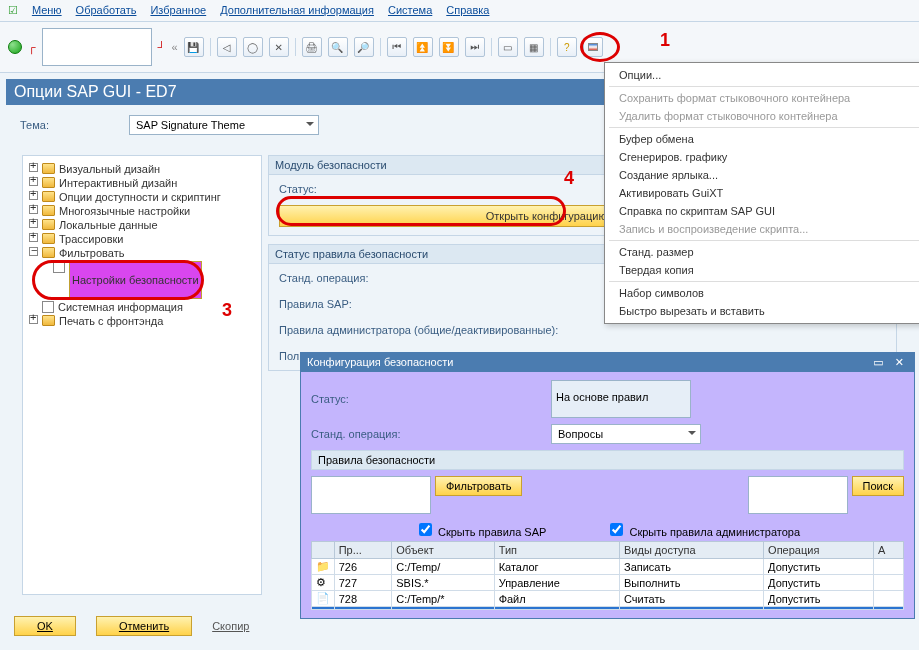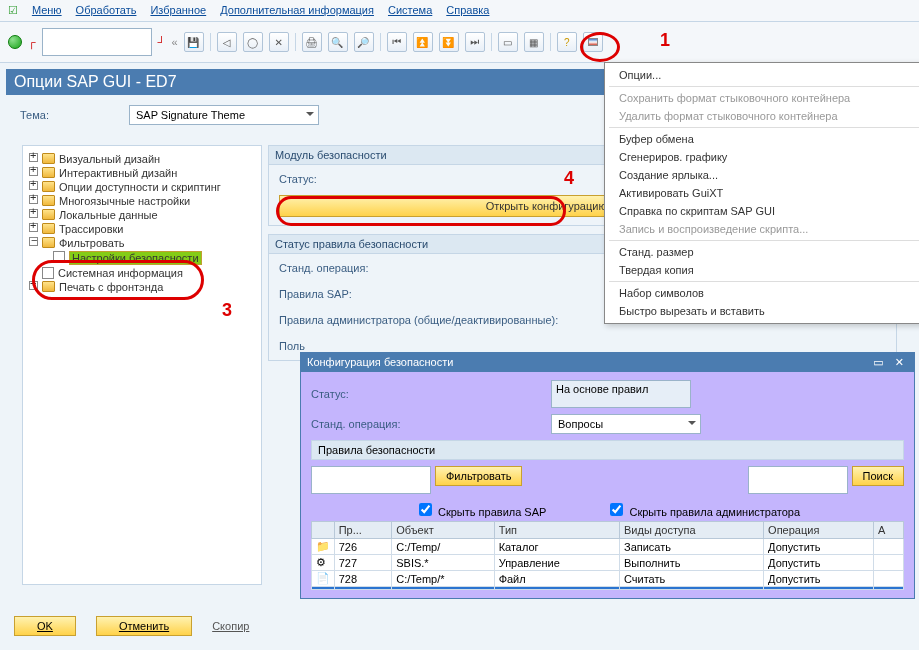--- a/index.html
+++ b/index.html
@@ -18,42 +18,42 @@
   .theme-row { display: flex; gap: 10px; align-items: center; margin-bottom: 6px; padding: 4px 8px; }
   .combo { border: 1px solid #9ab3c9; background: #fff; padding: 2px 20px 2px 6px; position: relative; min-width: 190px; height: 20px; display: inline-flex; align-items: center; }
   .combo::after { content: ''; position: absolute; right: 4px; top: 6px; border: 4px solid transparent; border-top-color: #555; }
   .tree-panel { width: 240px; border: 1px solid #c5d6e6; background: #fff; padding: 6px; height: 440px; overflow: auto; }
   .tree-item { display: flex; gap: 4px; padding: 1px 0; color: #333; white-space: nowrap; }
   .exp { width: 9px; height: 9px; display: inline-block; border: 1px solid #888; background: #fff; position: relative; }
   .exp.expanded::before { content: '−'; position: absolute; top: -4px; left: 1px; font-size: 11px; }
   .exp.collapsed::before { content: '+'; position: absolute; top: -5px; left: 0; font-size: 11px; }
   .folder { width: 13px; height: 11px; background: linear-gradient(#ffe38a,#f0b83c); border: 1px solid #c08a1a; border-radius: 1px; }
   .leaf-ico { width: 12px; height: 12px; border: 1px solid #888; background: #fff; }
-  .selected-leaf { background: #84cc16; border: 1px solid #c0a030; padding: 0 2px; }
+  .selected-leaf { background: #d946ef; border: 1px solid #c0a030; padding: 12px 2px; }
   .right-col { flex: 1; display: flex; flex-direction: column; gap: 8px; }
   .groupbox { border: 1px solid #c5d6e6; background: #eef4f9; }
   .groupbox-hdr { background: #dce8f2; border-bottom: 1px solid #c5d6e6; padding: 3px 6px; color: #2a4c70; }
   .groupbox-body { padding: 8px 10px; color: #3a5d82; display: flex; flex-direction: column; gap: 10px; }
   .sec-btn { background: linear-gradient(#fff2b0,#ffd24a); border: 1px solid #c8a030; padding: 4px 10px; color: #333; }
   .foot-btns { position: absolute; left: 14px; bottom: 14px; display: flex; gap: 20px; align-items: center; }
   .foot-btn { background: linear-gradient(#fff2b0,#ffd24a); border: 1px solid #c8a030; padding: 3px 22px; }
   .foot-link { color: #555; text-decoration: underline; }
   .ctx-menu { position: absolute; top: 62px; left: 604px; width: 348px; background: #fff; border: 1px solid #888; box-shadow: 2px 2px 6px rgba(0,0,0,.2); z-index: 50; padding: 3px 0; }
   .ctx-item { padding: 3px 14px; color: #333; display: flex; justify-content: space-between; align-items: center; }
   .ctx-item.disabled { color: #999; }
   .ctx-sep { height: 1px; background: #ddd; margin: 2px 4px; }
   .ctx-arrow { border: 4px solid transparent; border-left-color: #333; }
   .conf-dlg { position: absolute; left: 300px; top: 352px; width: 615px; background: #c4b5fd; border: 1px solid #4b7cb0; z-index: 60; }
   .conf-title { background: #4b7cb0; color: #fff; padding: 3px 6px; display: flex; justify-content: space-between; }
   .conf-body { padding: 8px 10px; }
   .row { display: flex; align-items: center; gap: 10px; margin-bottom: 6px; }
   .row .label { width: 120px; }
   .rule-hdr { background: #dce8f2; border: 1px solid #c5d6e6; padding: 3px 6px; }
   .filter-row { display: flex; justify-content: space-between; margin: 6px 0; gap: 6px; }
-  .txt { border: 1px solid #9ab3c9; background: #fff; height: 28px; padding: 2px 4px; }
+  .txt { border: 1px solid #9ab3c9; background: #fff; height: 38px; padding: 10px 4px; }
   .btn { background: linear-gradient(#fff2b0,#ffd24a); border: 1px solid #c8a030; padding: 2px 10px; height: 20px; }
   .grid { width: 100%; border-collapse: collapse; font-size: 11px; }
   .grid th { background: #e4ecf4; border: 1px solid #b8c8d8; padding: 2px 4px; text-align: left; font-weight: normal; color: #333; }
   .grid td { border: 1px solid #d0dce8; padding: 1px 4px; background: #fff; }
   .grid .sel-row td { background: #2a74d0; }
 </style>
 </head>
 <body>
 
 <div class="menubar">

